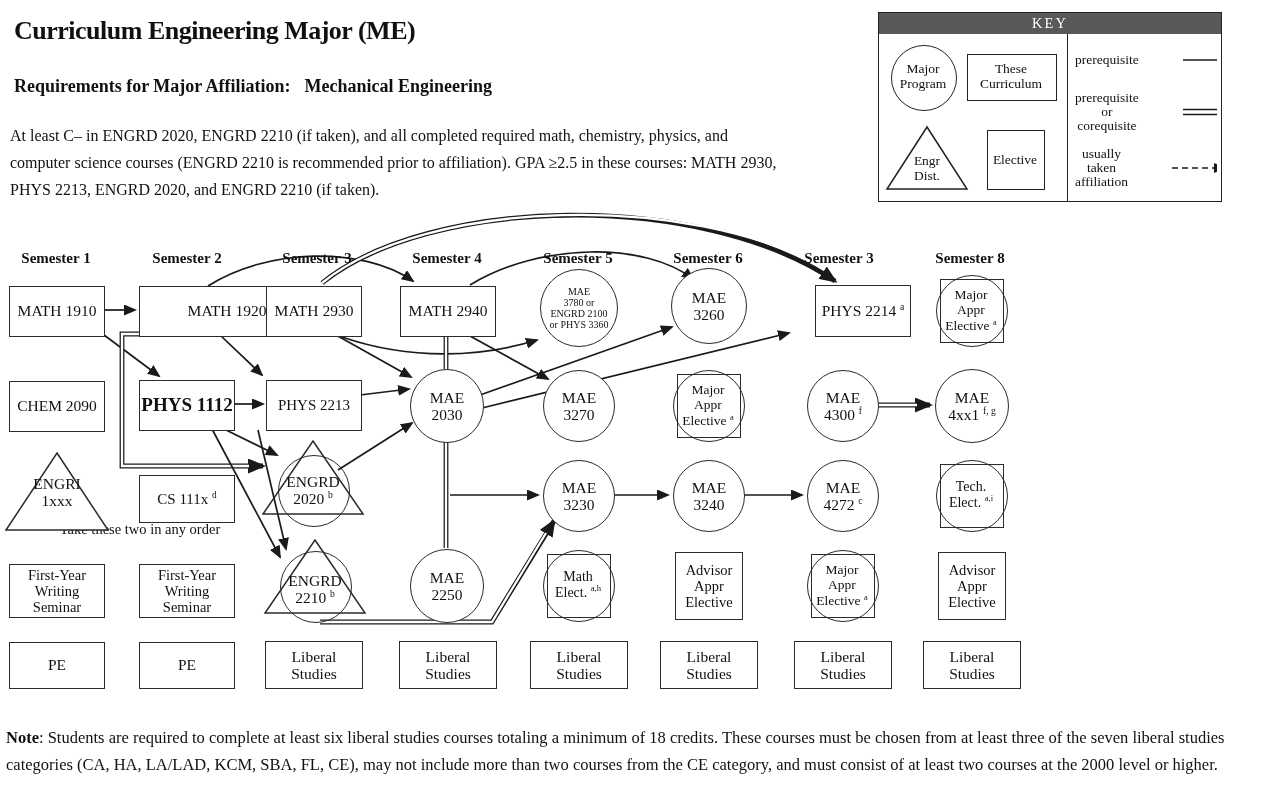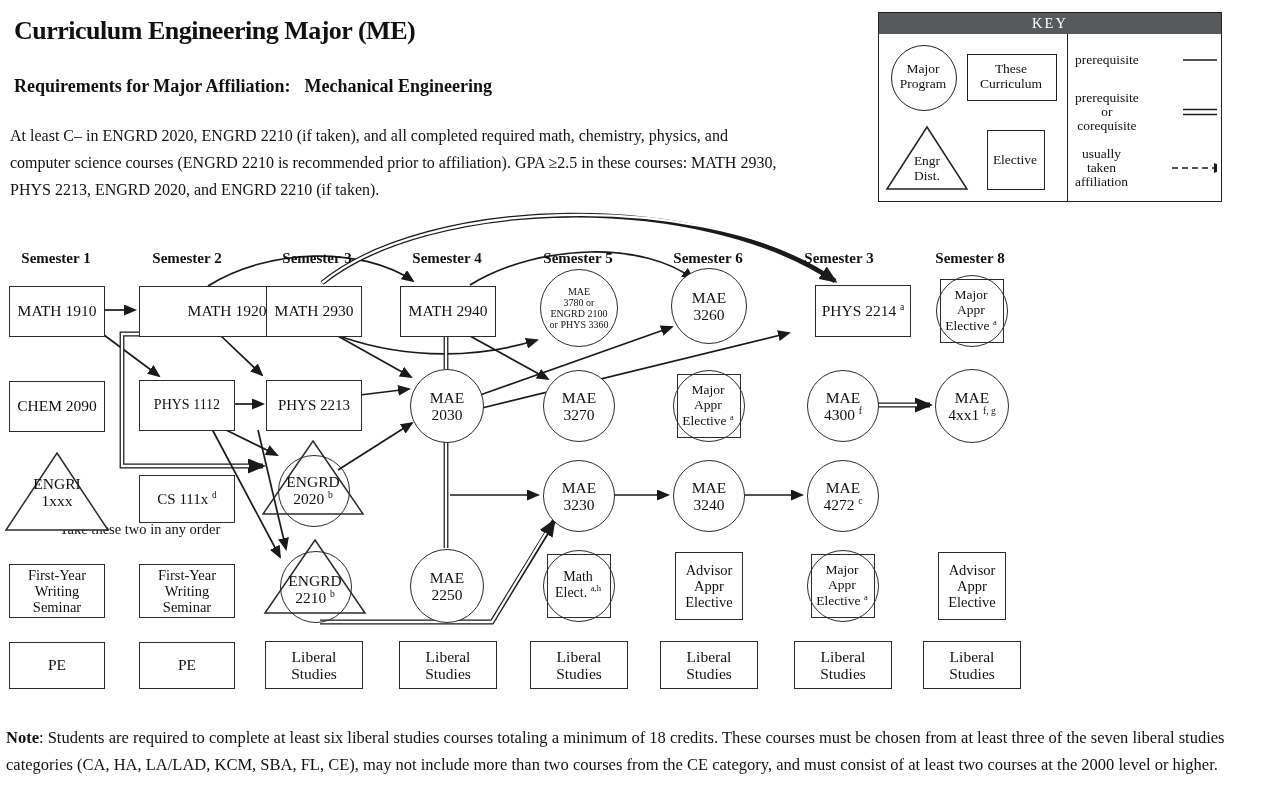--- a/index.html
+++ b/index.html
@@ -198,21 +198,21 @@
         <div class="node-text" style="font-size: 15.5px;">
           <div>PE</div>
         </div>
       </div>
       <div class="node shape-rect" style="left: 139px; top: 285.5px; width: 94px; height: 49px; padding-left: 40px;">
         <div class="node-text" style="font-size: 15.5px;">
           <div>MATH 1920</div>
         </div>
       </div>
       <div class="node shape-rect" style="left: 139px; top: 379.5px; width: 94px; height: 49px;">
-        <div class="node-text" style="font-size: 14px;">
+        <div class="node-text" style="font-size: 19px; font-weight: bold;">
           <div>PHYS 1112</div>
         </div>
       </div>
       <div class="node shape-rect" style="left: 139px; top: 475px; width: 94px; height: 46px;">
         <div class="node-text" style="font-size: 15px;">
           <div><span>CS 111x </span><sup>d</sup></div>
         </div>
       </div>
       <div class="node shape-rect" style="left: 139px; top: 564px; width: 94px; height: 52px;">
         <div class="node-text" style="font-size: 14.5px;">
@@ -393,20 +393,28 @@
           <div>Appr</div>
           <div><span>Elective </span><sup>a</sup></div>
         </div>
       </div>
       <div class="node shape-circle" style="left: 935px; top: 369px; width: 72px; height: 72px;">
         <div class="node-text" style="font-size: 15.5px;">
           <div>MAE</div>
           <div><span>4xx1 </span><sup>f, g</sup></div>
         </div>
       </div>
+      <div class="node" style="left: 933px; top: 457px; width: 76px; height: 76px;">
+        <div class="overlay-square" style="left: 7px; top: 7px; width: 62px; height: 62px;"></div>
+        <div class="overlay-circle" style="left: 3px; top: 3px; width: 70px; height: 70px;"></div>
+        <div class="node-text" style="font-size: 14px;">
+          <div>Tech.</div>
+          <div><span>Elect. </span><sup>a,i</sup></div>
+        </div>
+      </div>
       <div class="node shape-rect" style="left: 938px; top: 552px; width: 66px; height: 66px;">
         <div class="node-text" style="font-size: 14.5px;">
           <div>Advisor</div>
           <div>Appr</div>
           <div>Elective</div>
         </div>
       </div>
       <div class="node shape-rect" style="left: 923px; top: 641px; width: 96px; height: 46px;">
         <div class="node-text" style="font-size: 15.5px;">
           <div>Liberal</div>

